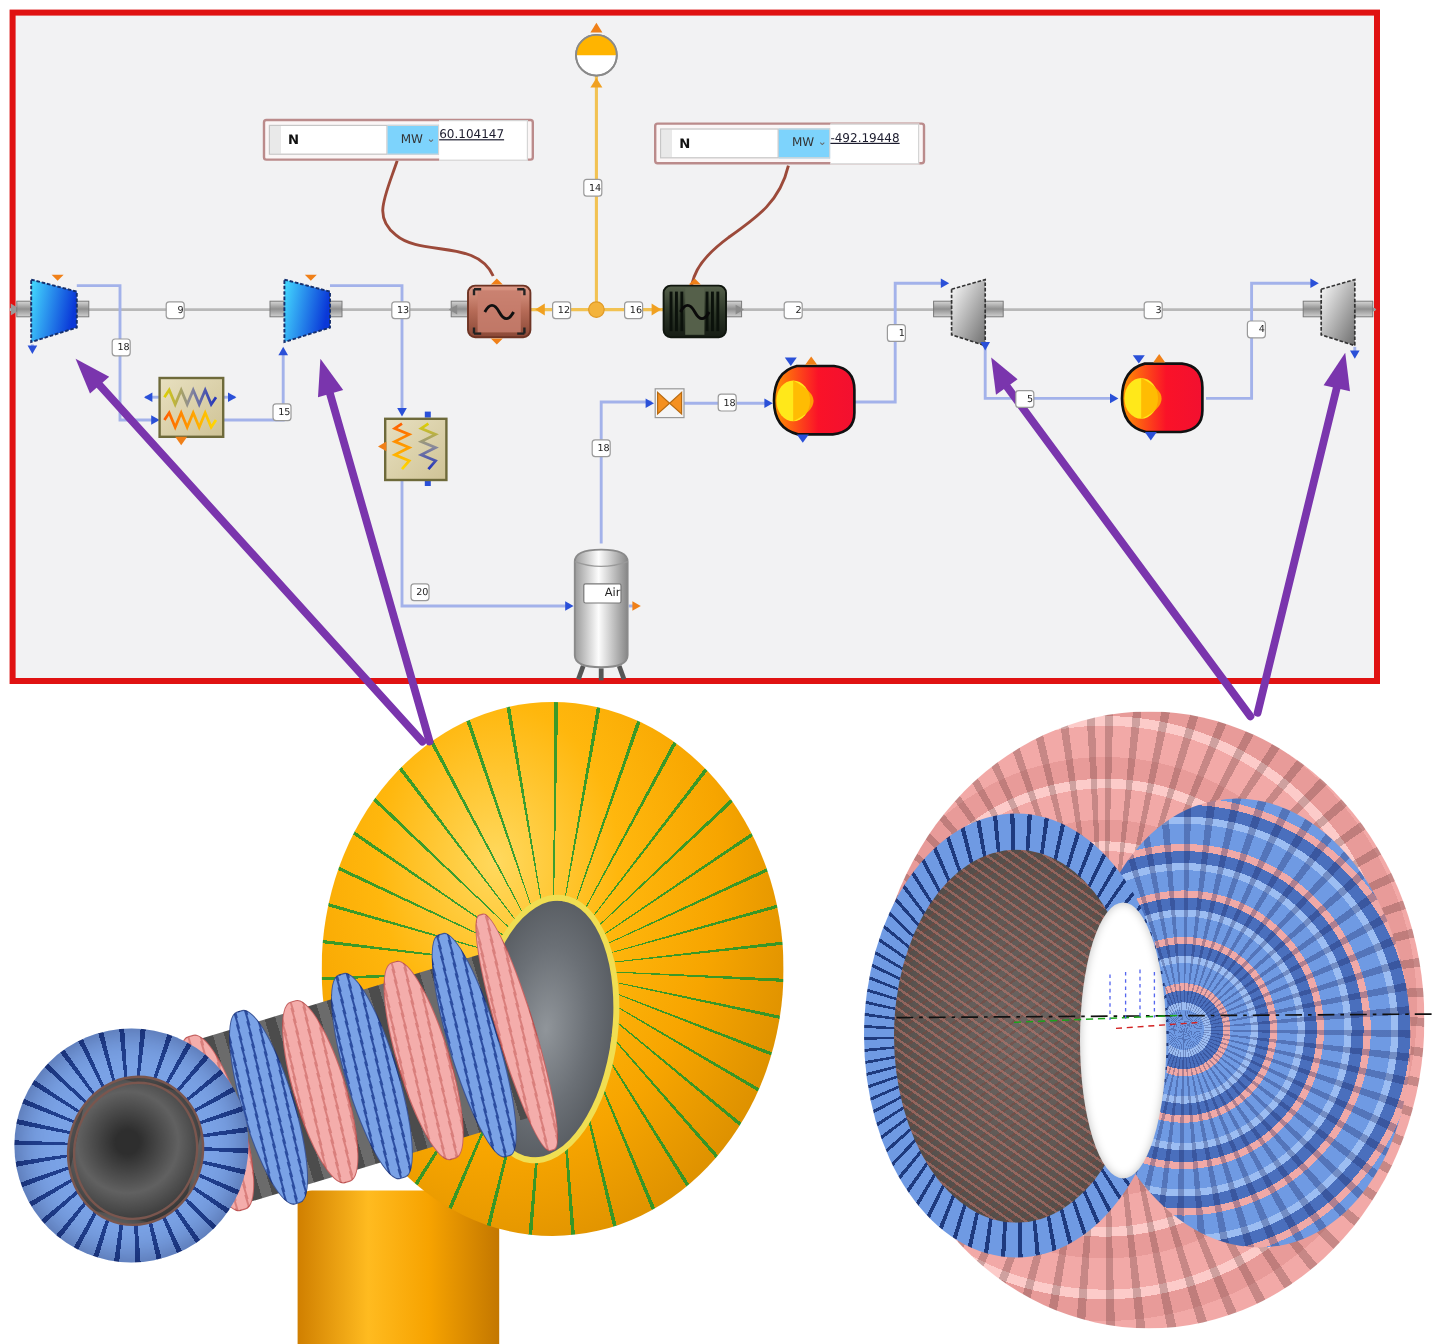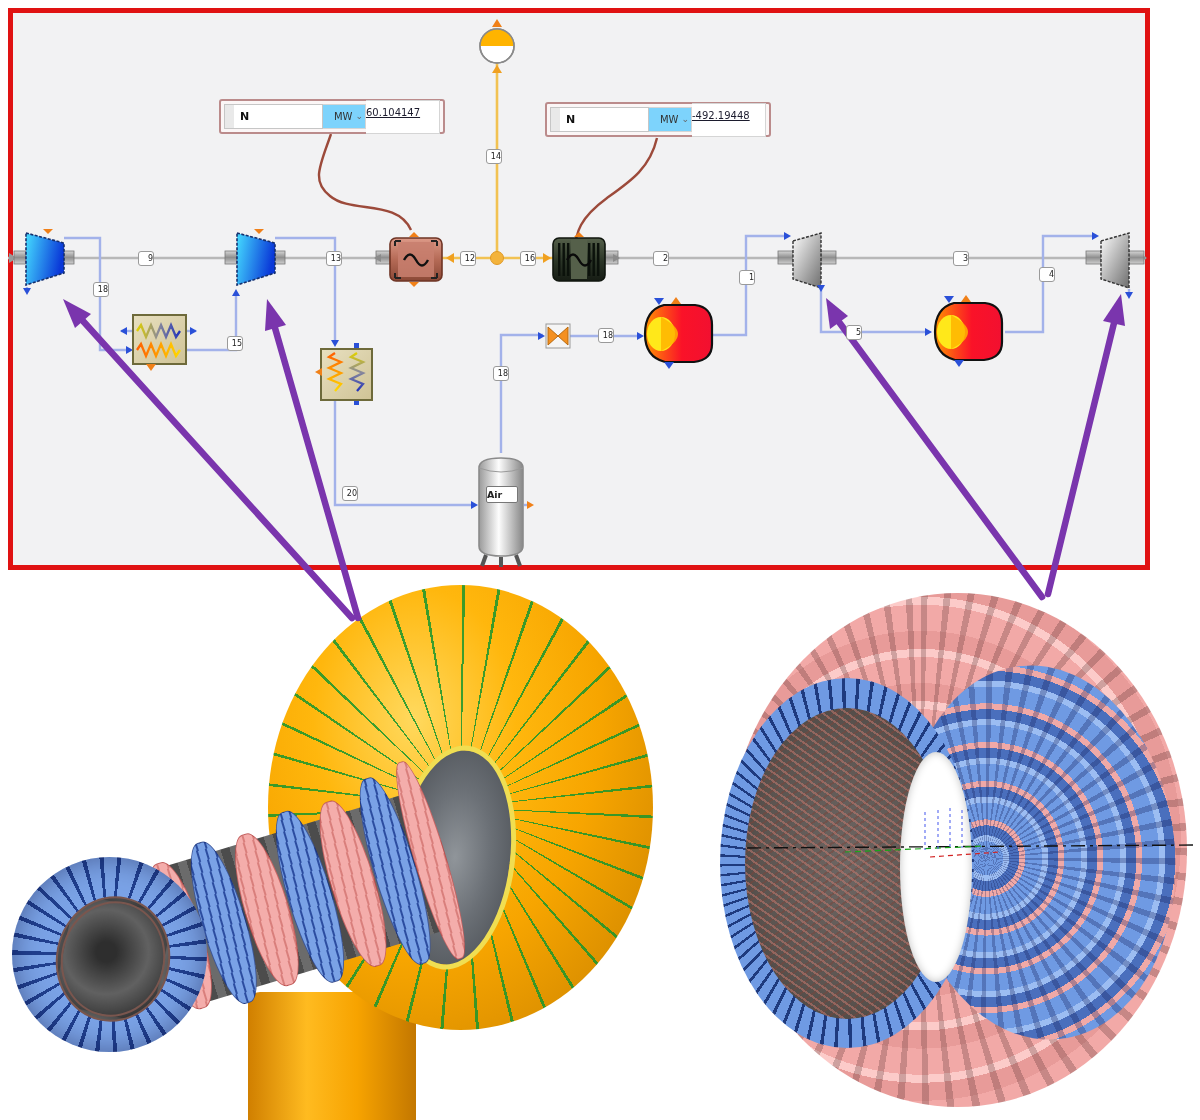--- a/index.html
+++ b/index.html
@@ -18,21 +18,21 @@
   .munit{width:42px;display:flex;align-items:center;justify-content:flex-end;gap:3px;color:#333;
          font-size:10px;height:23px;border:1px solid #d5d5d5;border-left:none;background:#7dd3fc;}
   .chev{color:#666;font-size:9px;line-height:9px;padding-right:2px;}
   .mval{width:74px;height:34px;line-height:23px;text-align:left;padding-right:5px;font-size:10px;color:#1c1c2e;
         background:#fff;border:1px solid #d5d5d5;border-left:none;box-sizing:border-box;text-decoration:underline;}
   
   .sl{position:absolute;width:14px;height:13px;background:#fff;border:1px solid #9a9a9a;border-radius:3px;
       font-size:8px;line-height:13px;text-align:right;color:#222;z-index:7;}
   
   .airlab{position:absolute;left:486px;top:486px;width:30px;height:15px;background:#fff;border:1.5px solid #777;
-          border-radius:2px;font-size:9.5px;font-weight:bold;line-height:15px;text-align:left;color:#222;z-index:7;}
+          border-radius:2px;font-size:9.5px;font-weight:normal;line-height:15px;text-align:right;color:#222;z-index:7;}
   
   .m3{position:absolute;z-index:2;}
   .pipe{left:248px;top:992px;width:168px;height:128px;border-radius:12px 12px 0 0;
         background:linear-gradient(90deg,#d07f00,#ffbb20 35%,#f7a300 65%,#c37700);}
   .torus{left:268px;top:585px;width:385px;height:445px;border-radius:50%;
          background:repeating-conic-gradient(from -8deg at 50% 50%,rgba(0,0,0,0) 0deg 8.4deg,rgba(25,150,45,.85) 8.4deg 9.2deg),
                     radial-gradient(ellipse at 38% 30%,#ffd95e 0%,#ffb70d 30%,#f7a500 55%,#e09300 76%,#c88000 100%);}
   .hole{left:395px;top:745px;width:110px;height:215px;border-radius:50%;border:5px solid #f0de52;
         background:radial-gradient(#90959a 0%,#6b7076 45%,#474b50 100%);transform:rotate(7deg);}
   .rotorbody{left:107px;top:958px;width:355px;height:210px;margin-top:-105px;

